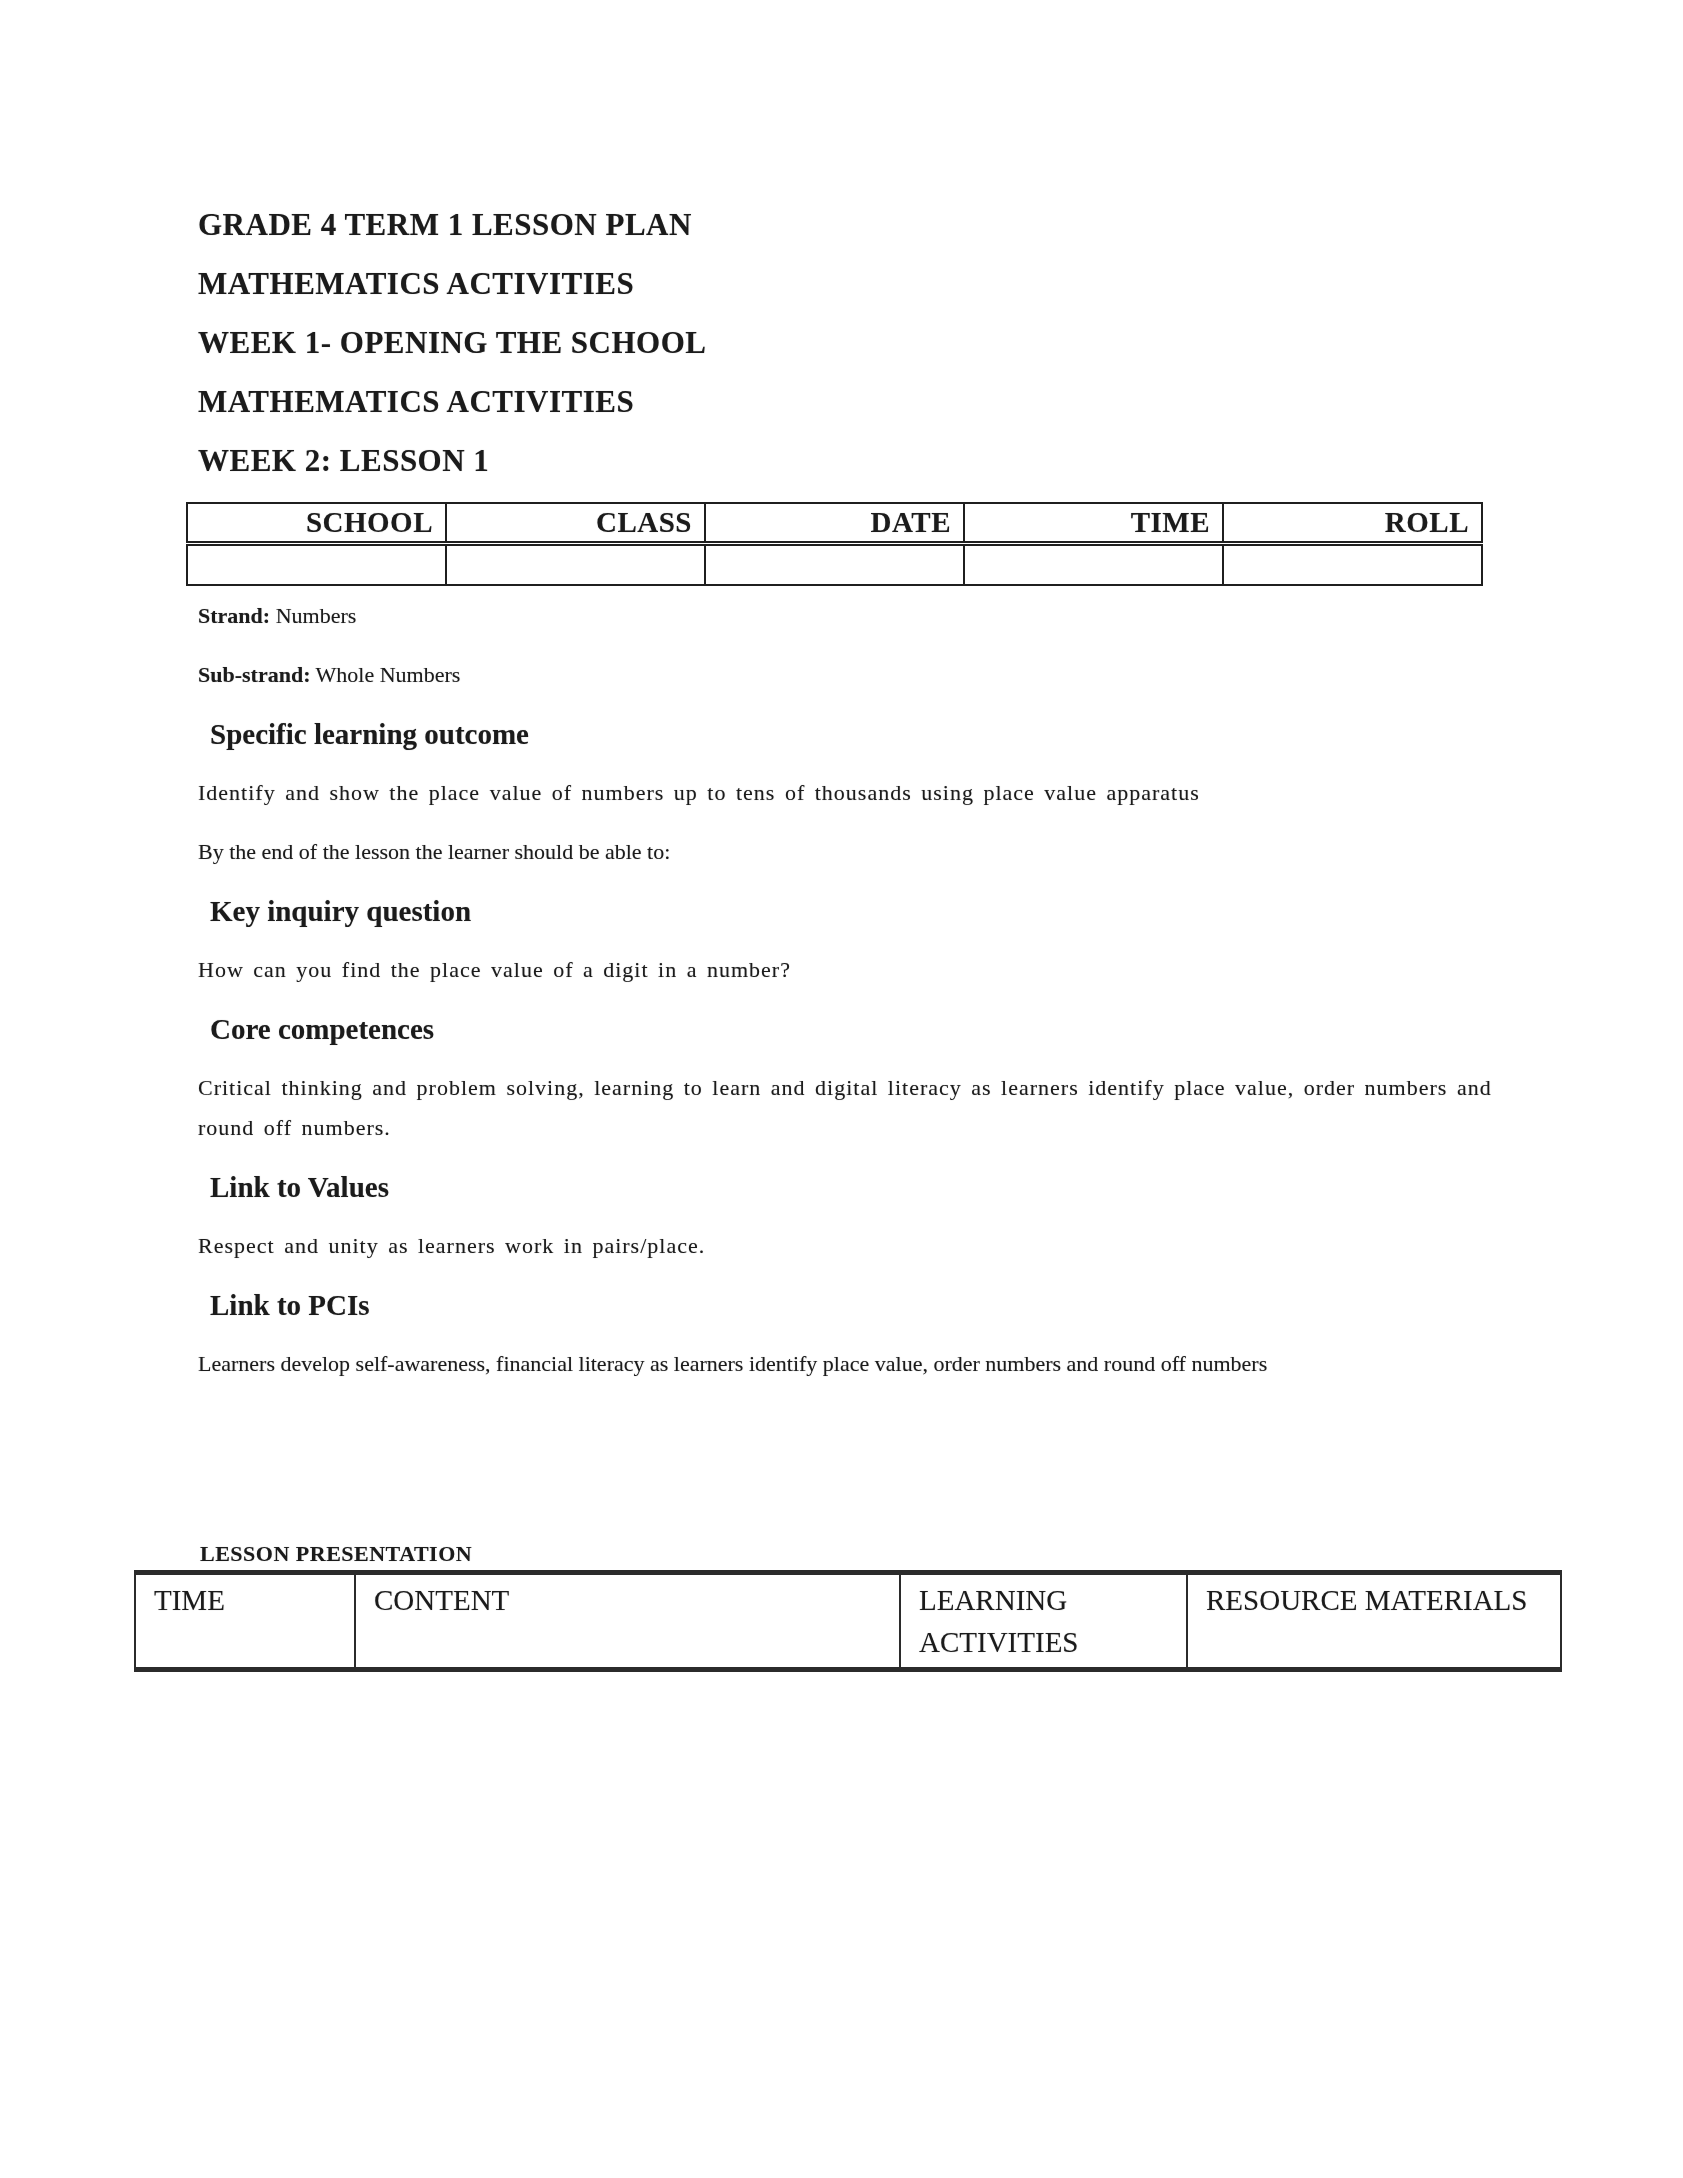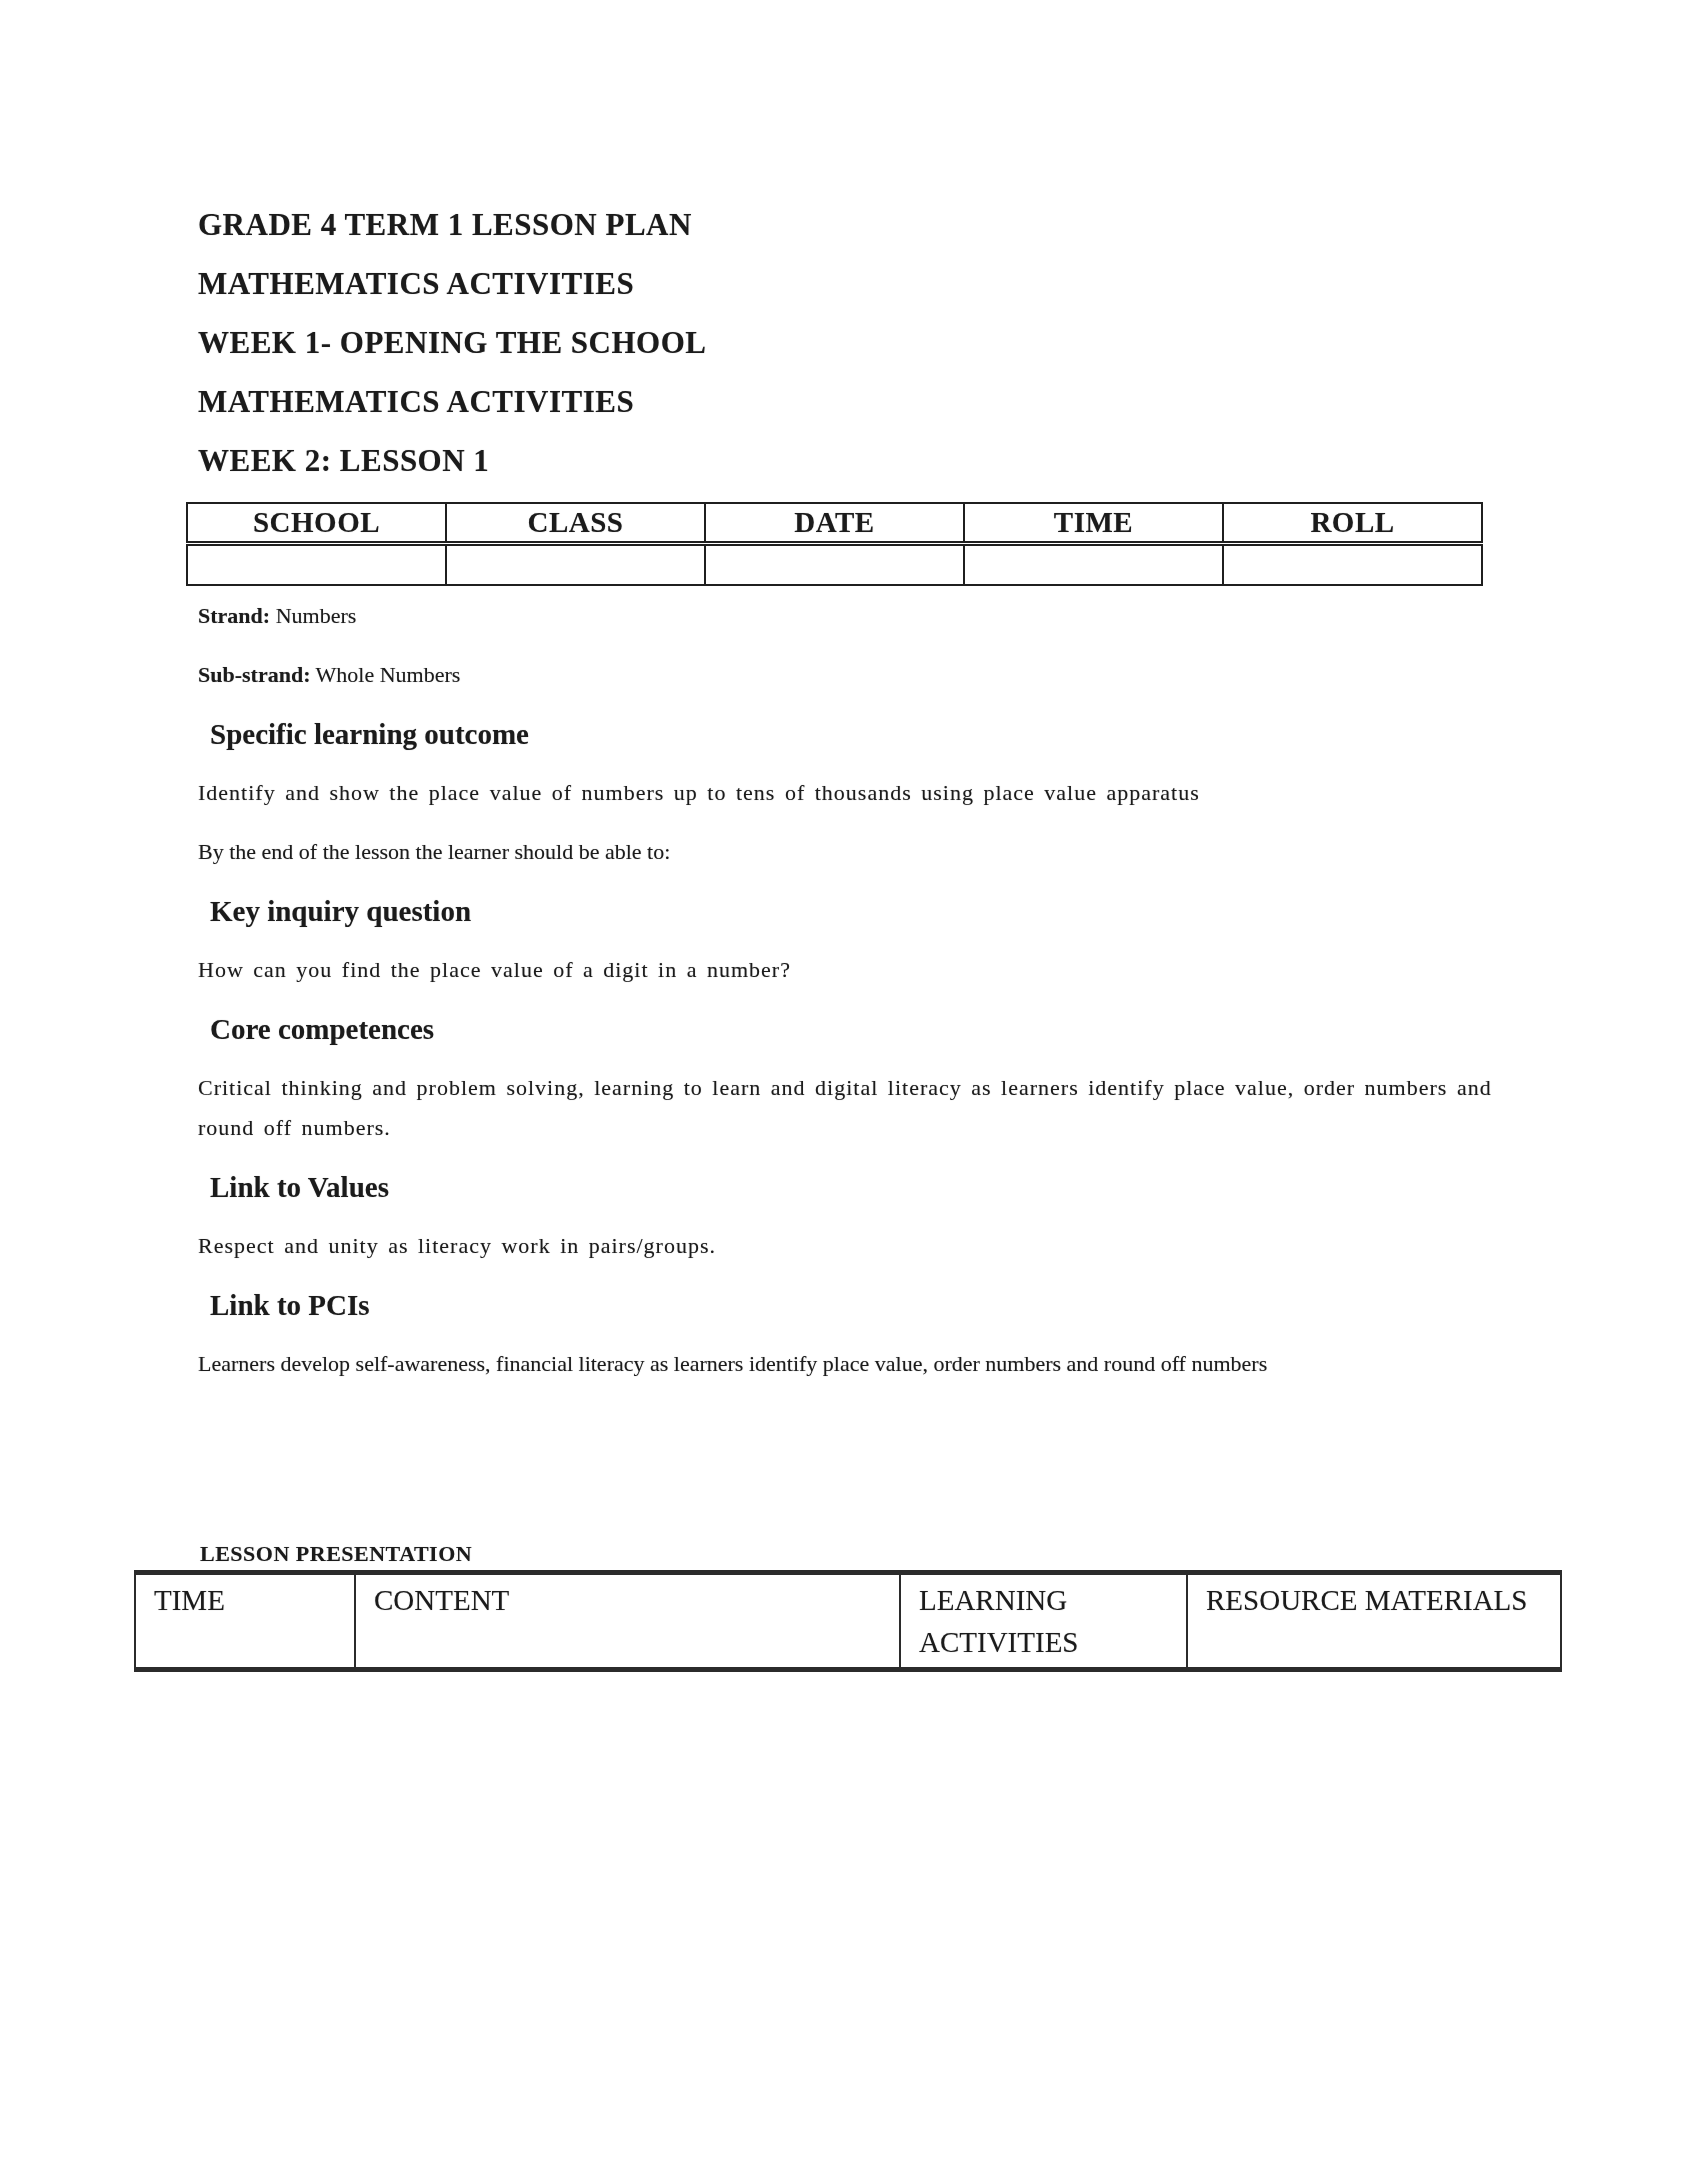--- a/index.html
+++ b/index.html
@@ -48,21 +48,21 @@
   
   .info-table {
     border-collapse: collapse;
     table-layout: fixed;
     width: 1297px;
     margin: 21px 0 10px -12px;
   }
   .info-table th, .info-table td {
     border: 2px solid #1f1f1f;
     font-size: 29px;
-    text-align: center;
+    text-align: right;
     vertical-align: middle;
     padding: 1px 12px;
   }
   .info-table th {
     font-weight: 700;
     letter-spacing: 0.5px;
     height: 40px;
     border-bottom: 5px double #1f1f1f;
   }
   .info-table td {
@@ -142,21 +142,21 @@
     <p class="para spaced">Identify and show the place value of numbers up to tens of thousands using place value apparatus</p>
     <p class="para">By the end of the lesson the learner should be able to:</p>
 
     <p class="section-heading">Key inquiry question</p>
     <p class="para spaced">How can you find the place value of a digit in a number?</p>
 
     <p class="section-heading">Core competences</p>
     <p class="para spaced">Critical thinking and problem solving, learning to learn and digital literacy as learners identify place value, order numbers and round off numbers.</p>
 
     <p class="section-heading">Link to Values</p>
-    <p class="para spaced">Respect and unity as literacy work in pairs/groups.</p>
+    <p class="para spaced">Respect and unity as learners work in pairs/place.</p>
 
     <p class="section-heading">Link to PCIs</p>
     <p class="para">Learners develop self-awareness, financial literacy as learners identify place value, order numbers and round off numbers</p>
 
     <div class="presentation">
       <div class="presentation-title">LESSON PRESENTATION</div>
       <table class="presentation-table">
         <tbody>
             <tr>
           <th class="col-time">TIME</th>

